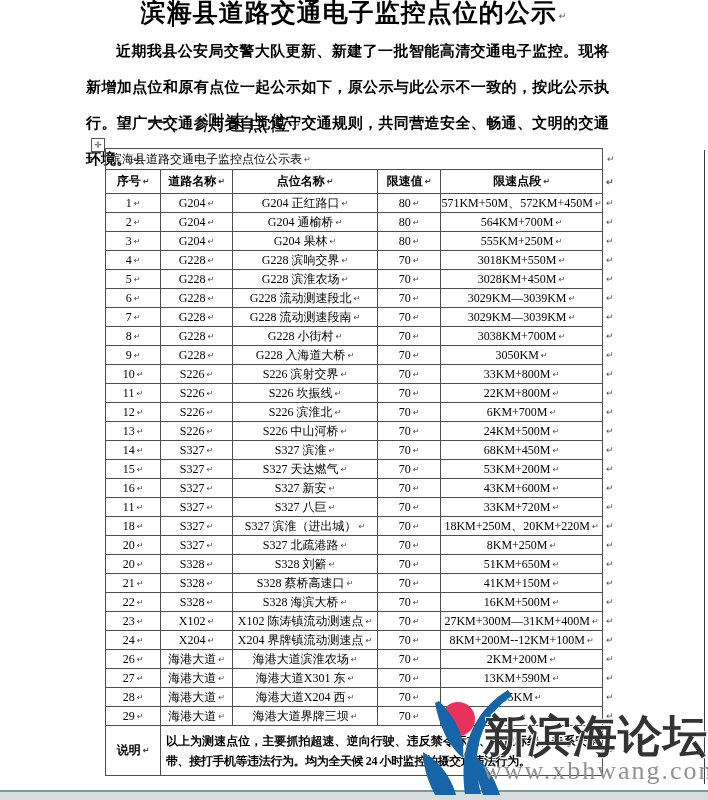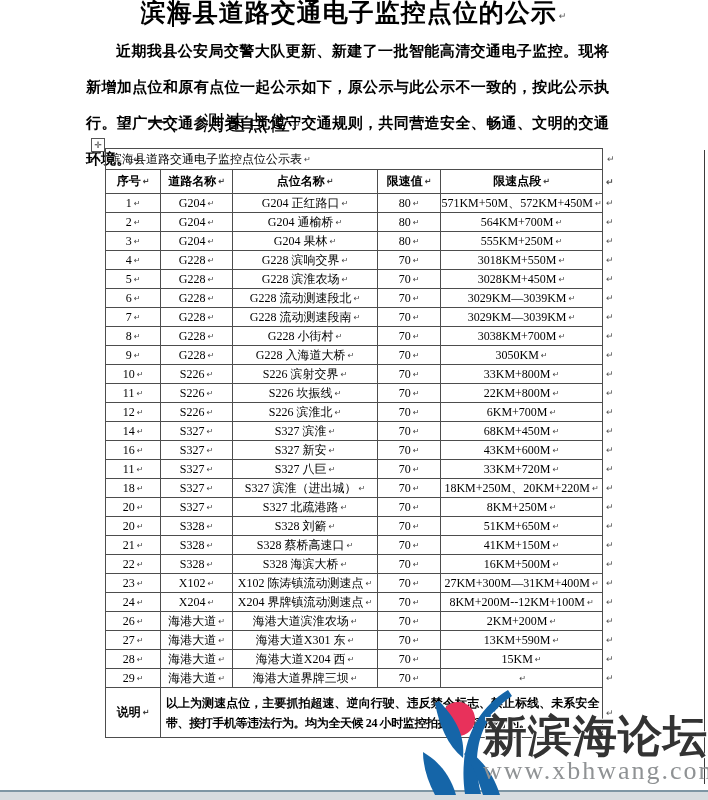--- a/index.html
+++ b/index.html
@@ -205,25 +205,41 @@
         </tr>
         <tr class="data-row">
           <td><span>12</span><span class="cell-mark">↵</span></td>
           <td><span>S226</span><span class="cell-mark">↵</span></td>
           <td><span>S226 滨淮北</span><span class="cell-mark">↵</span></td>
           <td><span>70</span><span class="cell-mark">↵</span></td>
           <td><span>6KM+700M</span><span class="cell-mark">↵</span></td>
           <td class="endcol"><span class="row-mark">↵</span></td>
         </tr>
         <tr class="data-row">
+          <td><span>13</span><span class="cell-mark">↵</span></td>
+          <td><span>S226</span><span class="cell-mark">↵</span></td>
+          <td><span>S226 中山河桥</span><span class="cell-mark">↵</span></td>
+          <td><span>70</span><span class="cell-mark">↵</span></td>
+          <td><span>24KM+500M</span><span class="cell-mark">↵</span></td>
+          <td class="endcol"><span class="row-mark">↵</span></td>
+        </tr>
+        <tr class="data-row">
           <td><span>14</span><span class="cell-mark">↵</span></td>
           <td><span>S327</span><span class="cell-mark">↵</span></td>
           <td><span>S327 滨淮</span><span class="cell-mark">↵</span></td>
           <td><span>70</span><span class="cell-mark">↵</span></td>
           <td><span>68KM+450M</span><span class="cell-mark">↵</span></td>
+          <td class="endcol"><span class="row-mark">↵</span></td>
+        </tr>
+        <tr class="data-row">
+          <td><span>15</span><span class="cell-mark">↵</span></td>
+          <td><span>S327</span><span class="cell-mark">↵</span></td>
+          <td><span>S327 天达燃气</span><span class="cell-mark">↵</span></td>
+          <td><span>70</span><span class="cell-mark">↵</span></td>
+          <td><span>53KM+200M</span><span class="cell-mark">↵</span></td>
           <td class="endcol"><span class="row-mark">↵</span></td>
         </tr>
         <tr class="data-row">
           <td><span>16</span><span class="cell-mark">↵</span></td>
           <td><span>S327</span><span class="cell-mark">↵</span></td>
           <td><span>S327 新安</span><span class="cell-mark">↵</span></td>
           <td><span>70</span><span class="cell-mark">↵</span></td>
           <td><span>43KM+600M</span><span class="cell-mark">↵</span></td>
           <td class="endcol"><span class="row-mark">↵</span></td>
         </tr>

